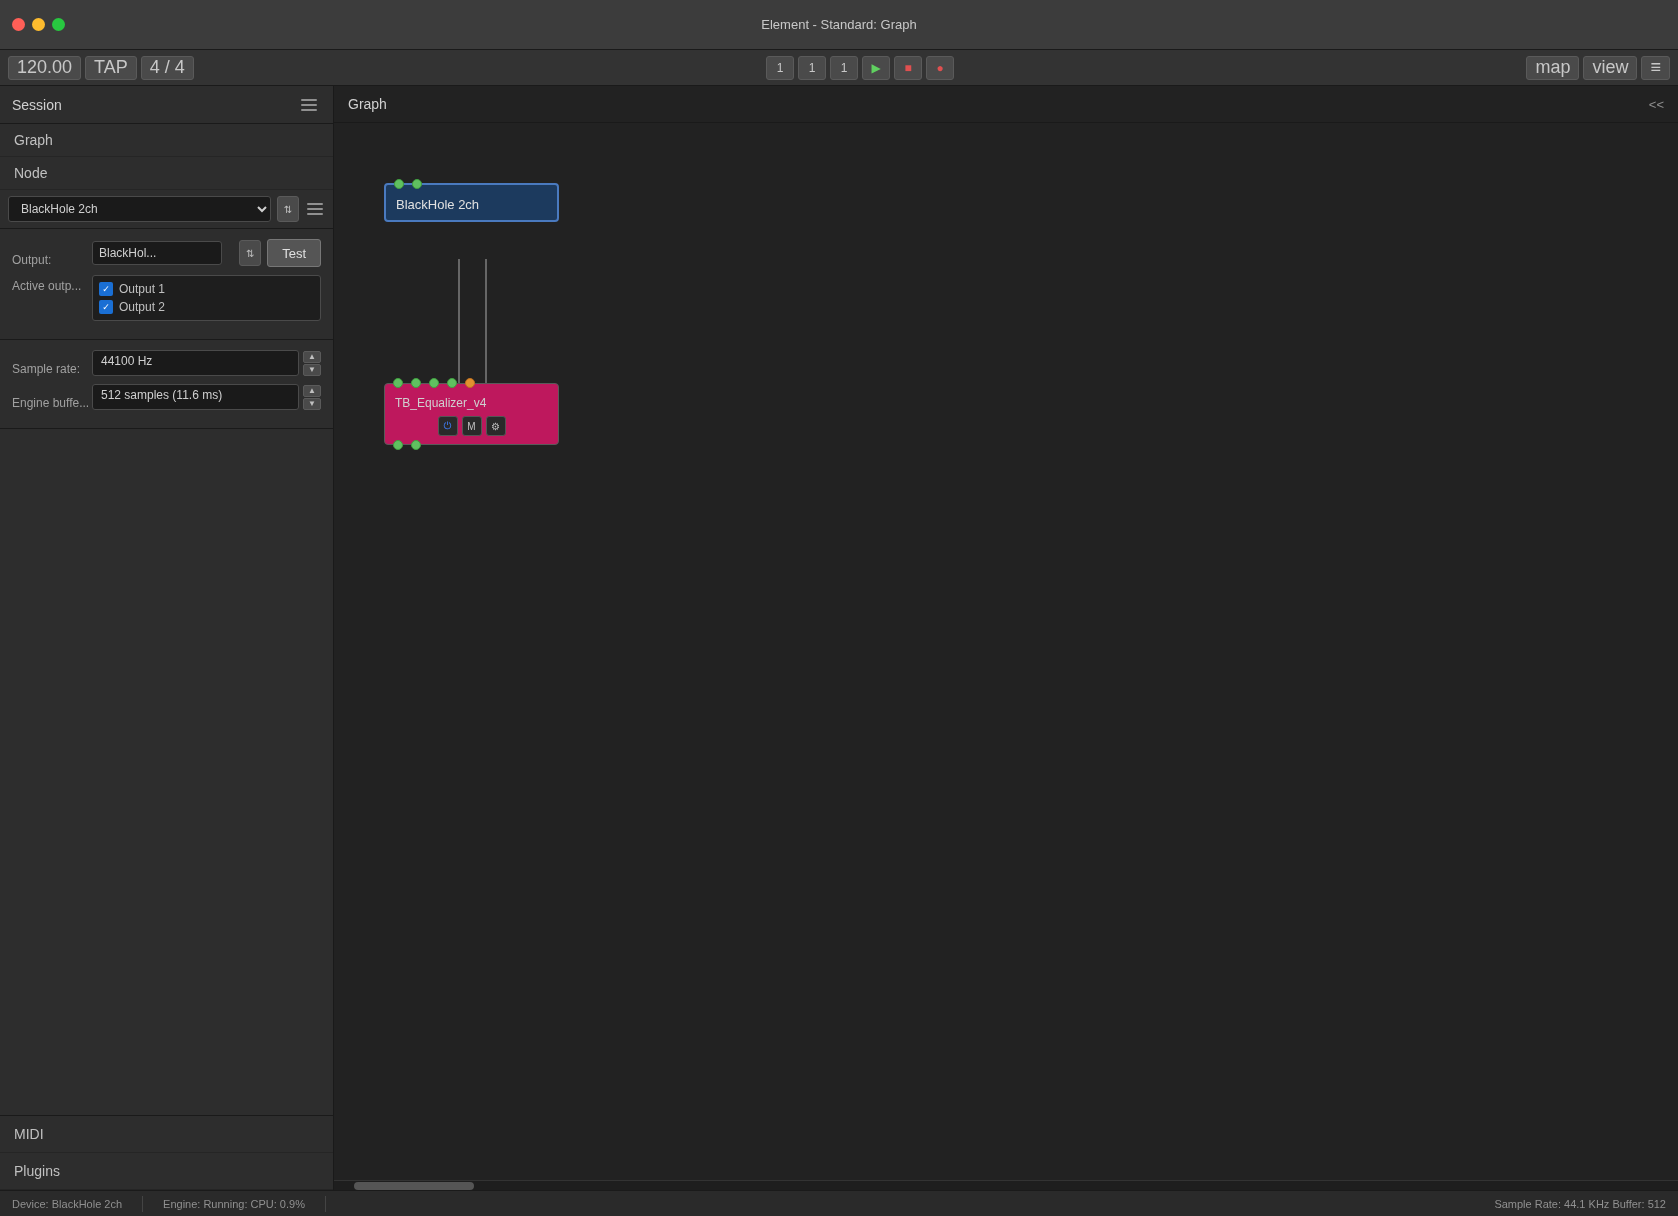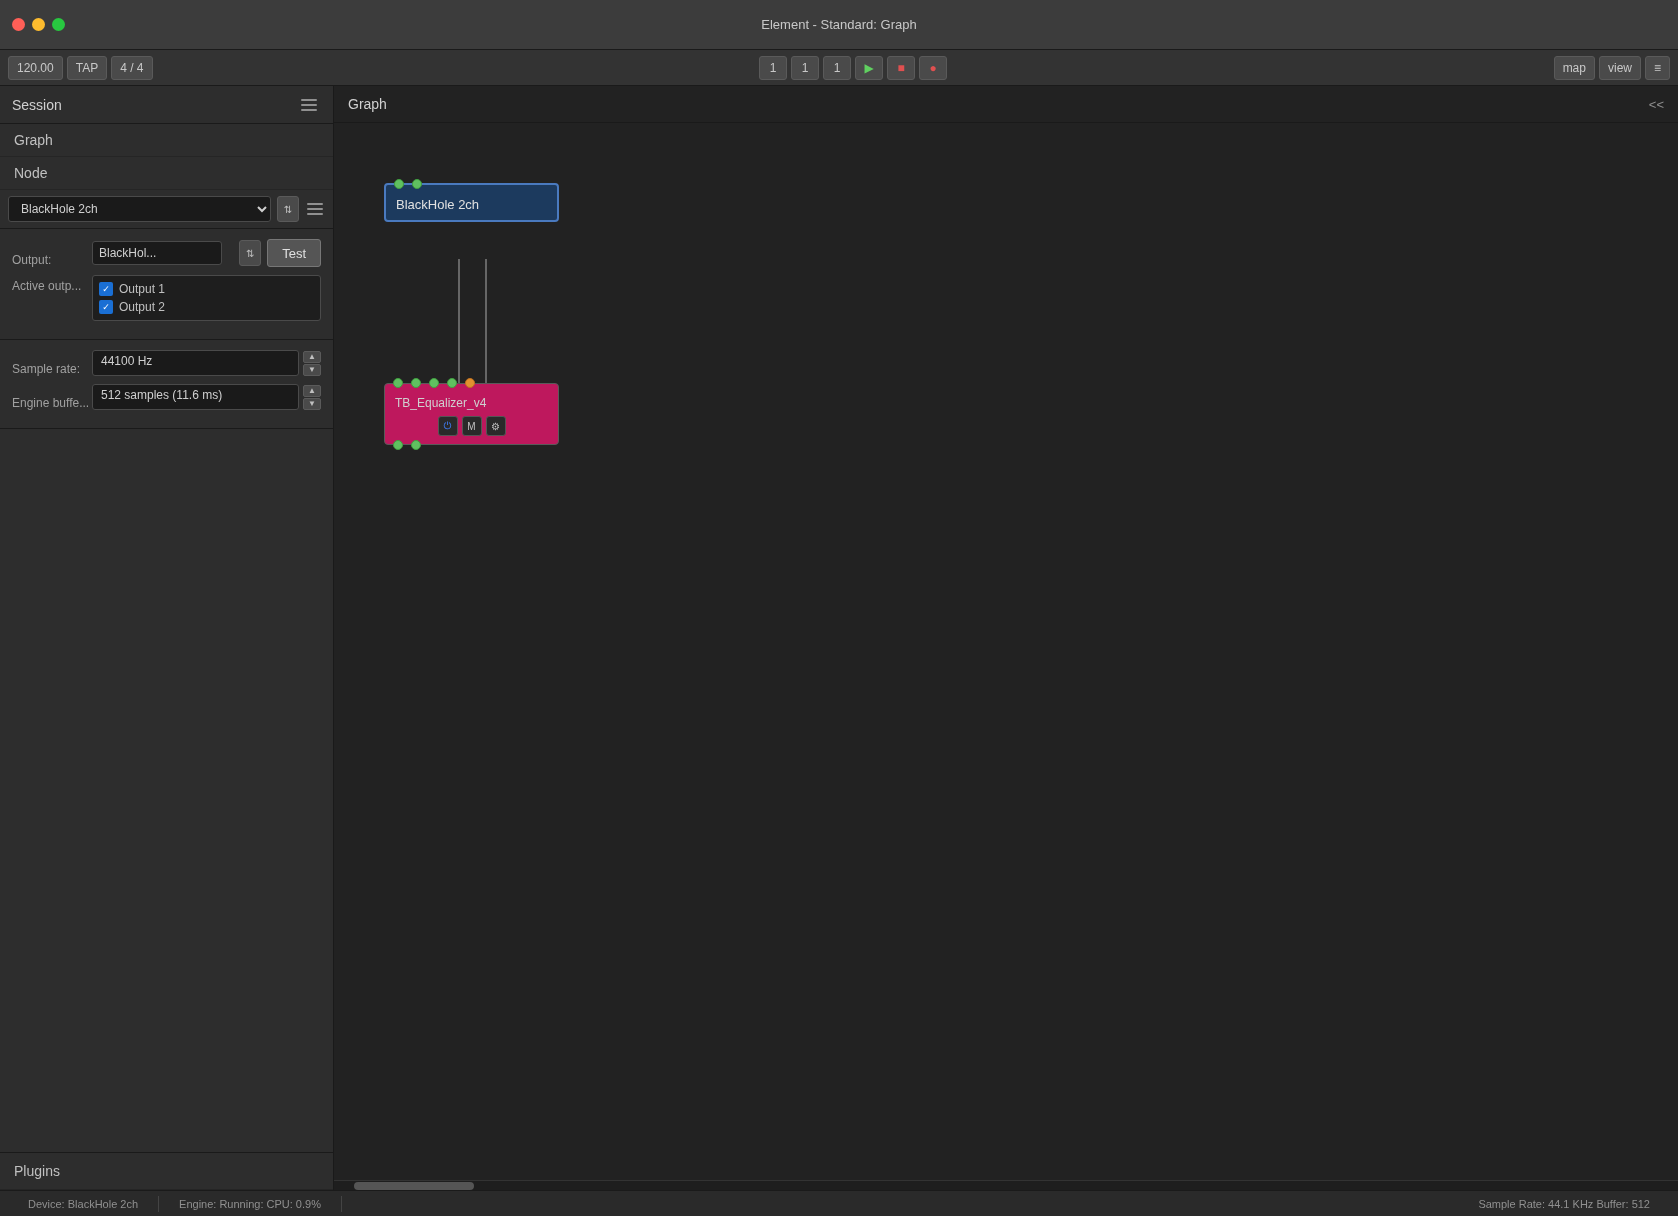--- a/index.html
+++ b/index.html
@@ -57,21 +57,21 @@
       border-bottom: 1px solid #1a1a1a;
       gap: 4px;
     }
     .toolbar-btn {
       background: #4a4a4a;
       border: 1px solid #5a5a5a;
       color: #c8c8c8;
       padding: 3px 8px;
       border-radius: 3px;
       cursor: pointer;
-      font-size: 12px;
+      font-size: 18px;
       height: 24px;
       display: flex;
       align-items: center;
     }
     .toolbar-center {
       flex: 1;
       display: flex;
       justify-content: center;
       gap: 4px;
     }
@@ -458,21 +458,21 @@
       pointer-events: none;
     }
 
     
     .statusbar {
       background: #2a2a2a;
       height: 26px;
       border-top: 1px solid #1a1a1a;
       display: flex;
       align-items: center;
-      padding: 0 28px;
+      padding: 0 12px;
       font-size: 11px;
       color: #909090;
       gap: 0;
     }
     .status-segment {
       padding-right: 20px;
     }
     .status-divider {
       width: 1px;
       height: 16px;
@@ -609,20 +609,21 @@
             <div class="stepper-btn">▲</div>
             <div class="stepper-btn">▼</div>
           </div>
         </div>
       </div>
     </div>
 
     <div class="sidebar-spacer"></div>
 
     <div class="sidebar-bottom-nav">
+      <div class="sidebar-bottom-item">MIDI</div>
       <div class="sidebar-bottom-item">Plugins</div>
     </div>
 
   </div>
 
   <div class="graph-area">
     <div class="graph-header">
       <span class="graph-title">Graph</span>
       <span class="graph-back-btn">&lt;&lt;</span>
     </div>

